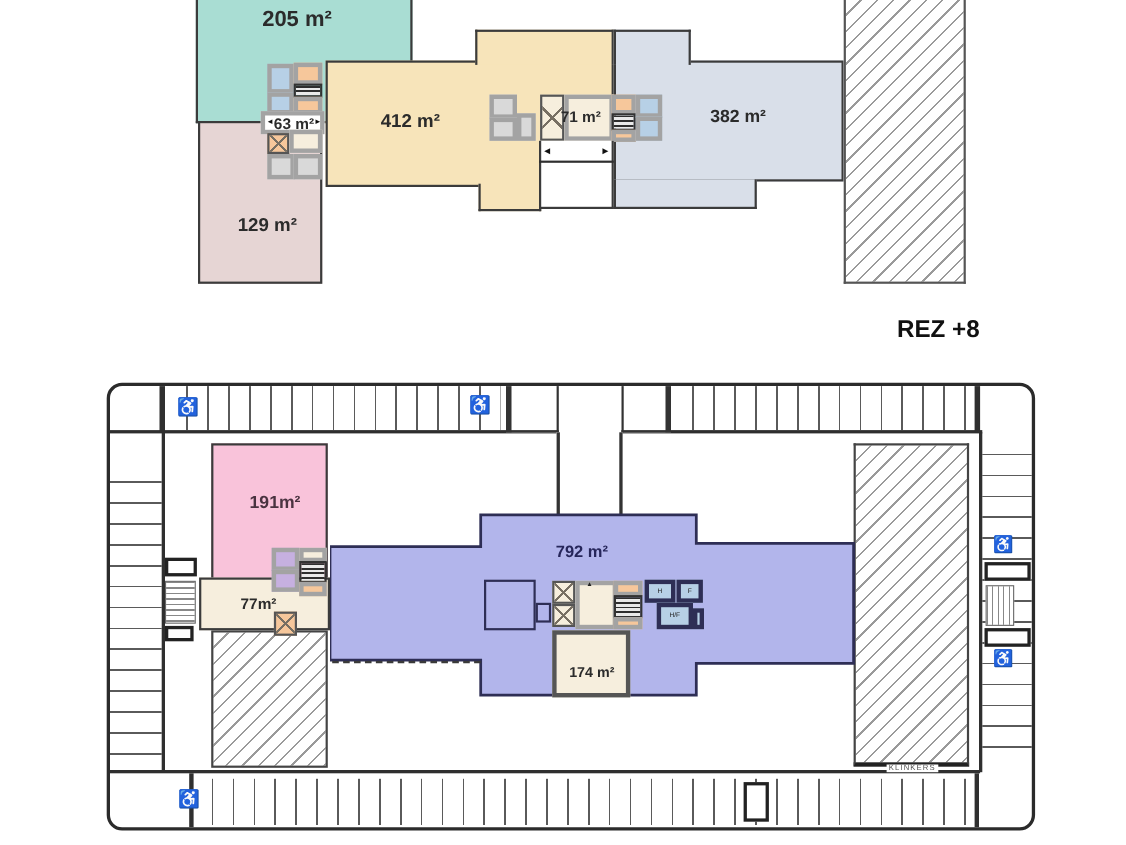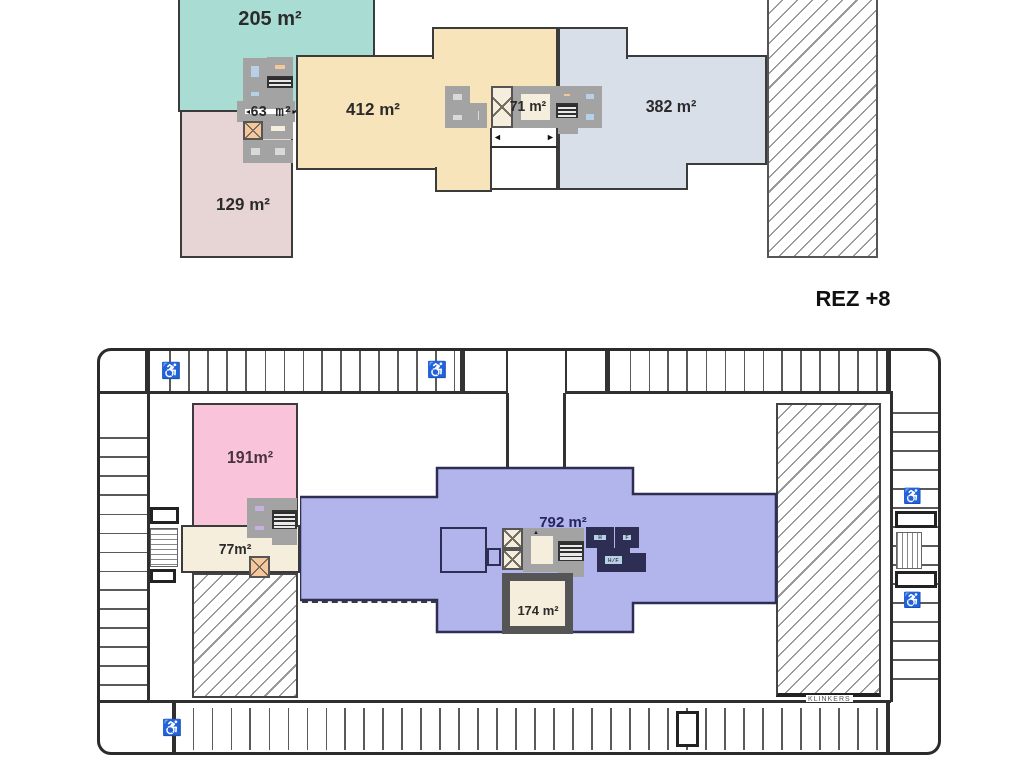--- a/index.html
+++ b/index.html
@@ -1,19 +1,19 @@
 <!DOCTYPE html>
 <html><head>
 <meta charset="utf-8">
 <style>
   html,body{margin:0;padding:0;background:#fff;font-family:"Liberation Sans",sans-serif;}
   #canvas{position:relative;width:1024px;height:768px;background:#ffffff;overflow:hidden;}
   .abs{position:absolute;box-sizing:border-box;}
   .zone{position:absolute;box-sizing:border-box;border:2px solid #3b3b3b;}
-  .room{position:absolute;box-sizing:border-box;border:8px solid #a3a3a3;font-family:Liberation Mono, monospace;}
+  .room{position:absolute;box-sizing:border-box;border:4px solid #a3a3a3;}
   .navy{border-color:#2e2e55;}
   .zlabel{position:absolute;font-weight:bold;color:#2b2b2b;white-space:nowrap;text-align:center;line-height:1;}
   .wall{position:absolute;background:#2f2f2f;}
   .hatch{background-color:#fff;background-image:repeating-linear-gradient(135deg,rgba(0,0,0,0) 0 9px,#9a9a9a 9px 10.5px);}
   .stairs{position:absolute;box-sizing:border-box;border:2px solid #333;background:repeating-linear-gradient(180deg,#2e2e2e 0 1.6px,#e9e9e9 1.6px 4.2px);}
   .xbox{position:absolute;box-sizing:border-box;border:2px solid #555;
     background-image:linear-gradient(45deg,rgba(0,0,0,0) calc(50% - 1px),#776f63 calc(50% - 1px),#776f63 calc(50% + 1px),rgba(0,0,0,0) calc(50% + 1px)),
                      linear-gradient(-45deg,rgba(0,0,0,0) calc(50% - 1px),#776f63 calc(50% - 1px),#776f63 calc(50% + 1px),rgba(0,0,0,0) calc(50% + 1px));}
   .dot{background-image:radial-gradient(circle at 50% 42%,#4a4a4a 1.4px,rgba(0,0,0,0) 2px);}
   .parkV{position:absolute;background:repeating-linear-gradient(90deg,rgba(0,0,0,0) 0 17.5px,#5a5a5a 17.5px 19px);}
@@ -109,21 +109,21 @@
 
   <div class="zone" style="left:181px;top:525px;width:119px;height:48px;background:#f6eedd;"></div>
   <div class="zlabel" style="left:195px;top:542px;width:80px;font-size:14px;">77m²</div>
 
   <div class="abs hatch" style="left:192px;top:573px;width:106px;height:125px;border:2.5px solid #444;"></div>
   <div class="abs hatch" style="left:776px;top:403px;width:105px;height:294px;border:2.5px solid #444;border-bottom:4px solid #222;"></div>
 
   <svg class="abs" style="left:300px;top:466px;" width="478" height="171" viewBox="0 0 478 171">
     <polygon points="137,2 333,2 333,28 476,28 476,137 333,137 333,166 137,166 137,134 0,134 0,31 137,31" fill="#b2b5eb" stroke="#2e2e55" stroke-width="2.5"></polygon>
   </svg>
-  <div class="zlabel" style="left:518px;top:494px;width:90px;font-size:15px;color:#26265a;margin-top:20px;">792 m²</div>
+  <div class="zlabel" style="left:484px;top:494px;width:90px;font-size:15px;color:#26265a;">792 m²</div>
   <div class="abs" style="left:302px;top:601px;width:135px;height:0;border-top:2px dashed #3a3a3a;"></div>
 
   <div class="abs navy" style="left:440px;top:527px;width:47px;height:46px;border:2.5px solid #2e2e55;"></div>
   <div class="abs navy" style="left:487px;top:548px;width:14px;height:18px;border:2px solid #2e2e55;"></div>
   <div class="xbox" style="left:502px;top:528px;width:21px;height:21px;background-color:#f6eedd;"></div>
   <div class="xbox" style="left:502px;top:549px;width:21px;height:21px;background-color:#f6eedd;"></div>
   <div class="room" style="left:523px;top:528px;width:38px;height:44px;background:#f6eedd;"></div>
   <span class="abs" style="left:533px;top:529px;font-size:6px;color:#222;">▲</span>
   <div class="room" style="left:558px;top:528px;width:26px;height:14px;background:#f6c79b;"></div>
   <div class="stairs" style="left:558px;top:541px;width:26px;height:21px;"></div>

